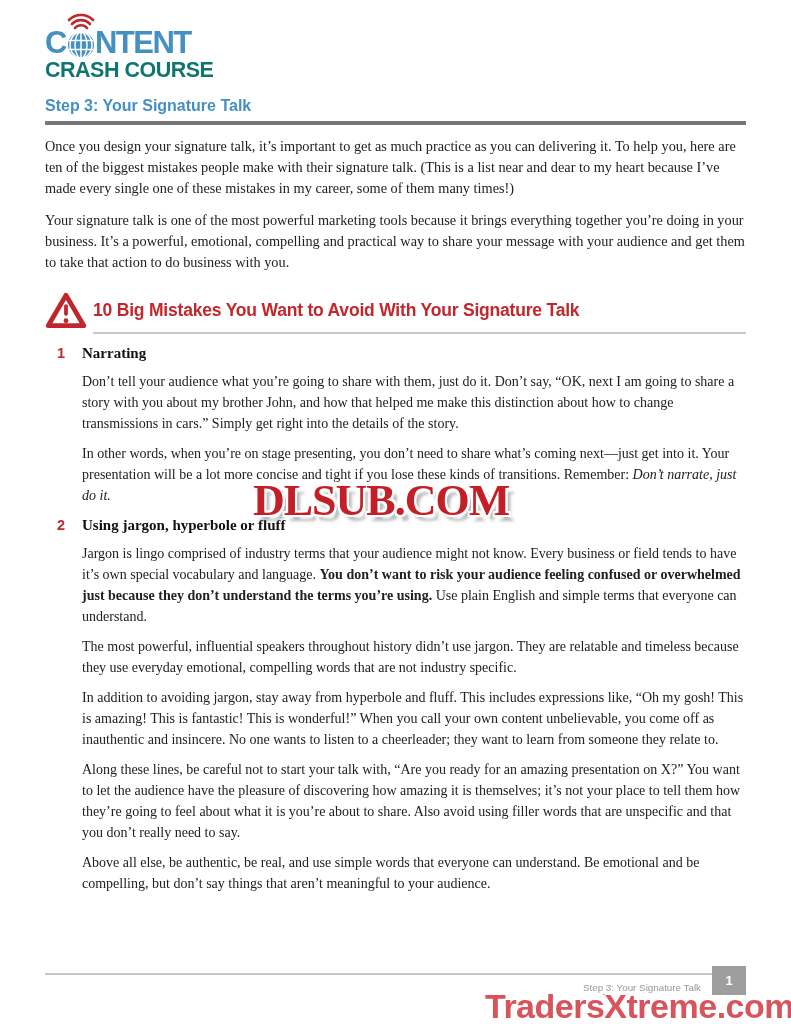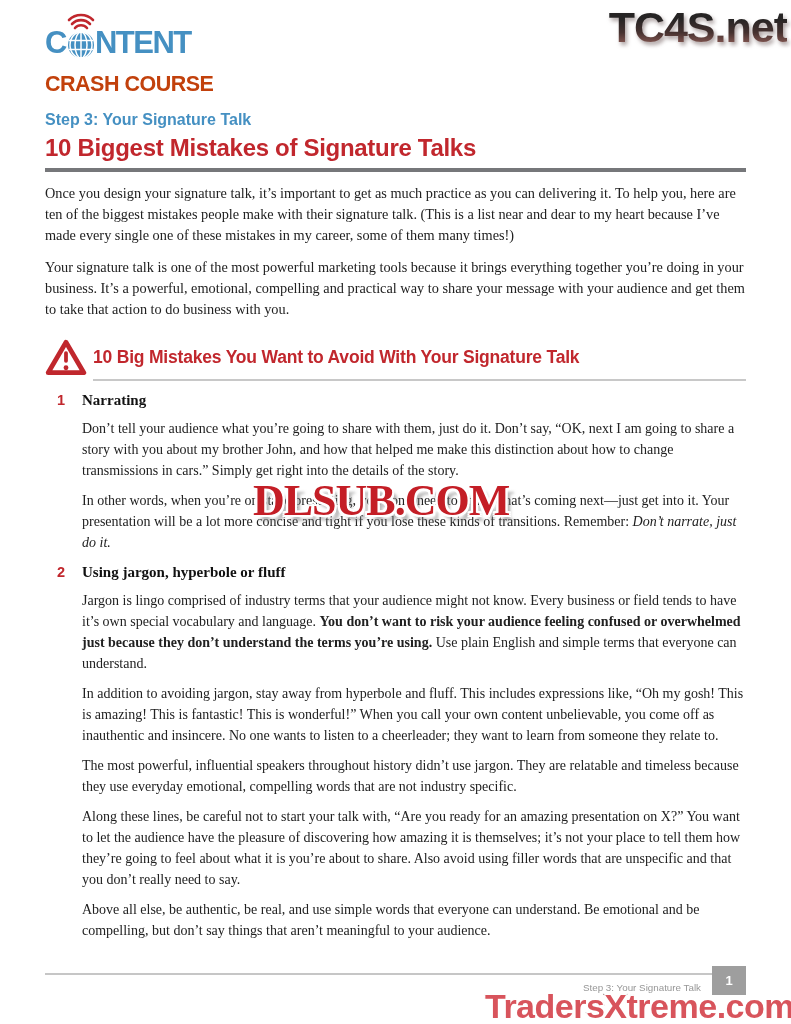--- a/index.html
+++ b/index.html
@@ -14,21 +14,21 @@
   .logo { margin-top:12px; }
   .logo-line1 {
     font-family:"Liberation Sans", sans-serif; font-weight:800;
     font-size:31px; letter-spacing:-1.5px; color:#4590c2; line-height:29px;
     display:flex; align-items:flex-end;
   }
   .globe-wrap { position:relative; display:inline-block; width:27px; height:27px; margin:0 1px; }
   .globe-wrap svg { position:absolute; left:-6px; bottom:-1px; overflow:visible; }
   .logo-line2 {
     font-family:"Liberation Sans", sans-serif; font-weight:800;
-    font-size:21.5px; letter-spacing:-0.5px; color:#c2410c; line-height:24px; margin-top:15px;
+    font-size:21.5px; letter-spacing:-0.5px; color:#0f766e; line-height:24px; margin-top:1px;
   }
 
   
   .step-label {
     margin-top:15px; font-family:"Liberation Sans", sans-serif;
     font-weight:700; font-size:16px; color:#4590c2;
   }
   .page-title {
     margin-top:5px; font-family:"Liberation Sans", sans-serif;
     font-weight:800; font-size:24px; letter-spacing:-0.3px; color:#c1272d;
@@ -128,21 +128,20 @@
               <ellipse cx="20" cy="29" rx="11" ry="13"></ellipse>
             </g>
           </svg>
           </span>
           <span>NTENT</span>
       </div>
       <div class="logo-line2">CRASH COURSE</div>
     </div>
 
     <div class="step-label">Step 3: Your Signature Talk</div>
-    <h1 class="page-title">10 Biggest Mistakes of Signature Talks</h1>
     <div class="rule-dark"></div>
 
     <div class="intro">
       <p>Once you design your signature talk, it’s important to get as much practice as you can delivering it. To help you, here are ten of the biggest mistakes people make with their signature talk. (This is a list near and dear to my heart because I’ve made every single one of these mistakes in my career, some of them many times!)</p>
       <p>Your signature talk is one of the most powerful marketing tools because it brings everything together you’re doing in your business. It’s a powerful, emotional, compelling and practical way to share your message with your audience and get them to take that action to do business with you.</p>
     </div>
 
     <div class="section-head">
       <span class="warn-wrap">
         <svg viewBox="0 0 40 36" width="42" height="38">
@@ -167,30 +166,29 @@
       </div>
     </div>
 
     <div class="item">
       <div class="item-head">
         <span class="item-num">2</span>
         <span class="item-title">Using jargon, hyperbole or fluff</span>
       </div>
       <div class="item-body">
         <p><span>Jargon is lingo comprised of industry terms that your audience might not know. Every business or field tends to have it’s own special vocabulary and language. </span><span class="seg-b">You don’t want to risk your audience feeling confused or overwhelmed just because they don’t understand the terms you’re using.</span><span> Use plain English and simple terms that everyone can understand.</span></p>
+        <p><span>The most powerful, influential speakers throughout history didn’t use jargon. They are relatable and timeless because they use everyday emotional, compelling words that are not industry specific.</span></p>
         <p><span>In addition to avoiding jargon, stay away from hyperbole and fluff. This includes expressions like, “Oh my gosh! This is amazing! This is fantastic! This is wonderful!” When you call your own content unbelievable, you come off as inauthentic and insincere. No one wants to listen to a cheerleader; they want to learn from someone they relate to.</span></p>
-        <p><span>The most powerful, influential speakers throughout history didn’t use jargon. They are relatable and timeless because they use everyday emotional, compelling words that are not industry specific.</span></p>
         <p><span>Along these lines, be careful not to start your talk with, “Are you ready for an amazing presentation on X?” You want to let the audience have the pleasure of discovering how amazing it is themselves; it’s not your place to tell them how they’re going to feel about what it is you’re about to share. Also avoid using filler words that are unspecific and that you don’t really need to say.</span></p>
         <p><span>Above all else, be authentic, be real, and use simple words that everyone can understand. Be emotional and be compelling, but don’t say things that aren’t meaningful to your audience.</span></p>
       </div>
     </div>
 
   </div>
 
   <div class="footer-rule"></div>
   <div class="footer-right">Step 3: Your Signature Talk</div>
   <div class="page-num-box">1</div>
 
-  <div class="wm-tc4s">TC4S.net</div>
   <div class="wm-dlsub">DLSUB.COM</div>
   <div class="wm-traders">TradersXtreme.com</div>
 
 </div>
 
 </body></html>

